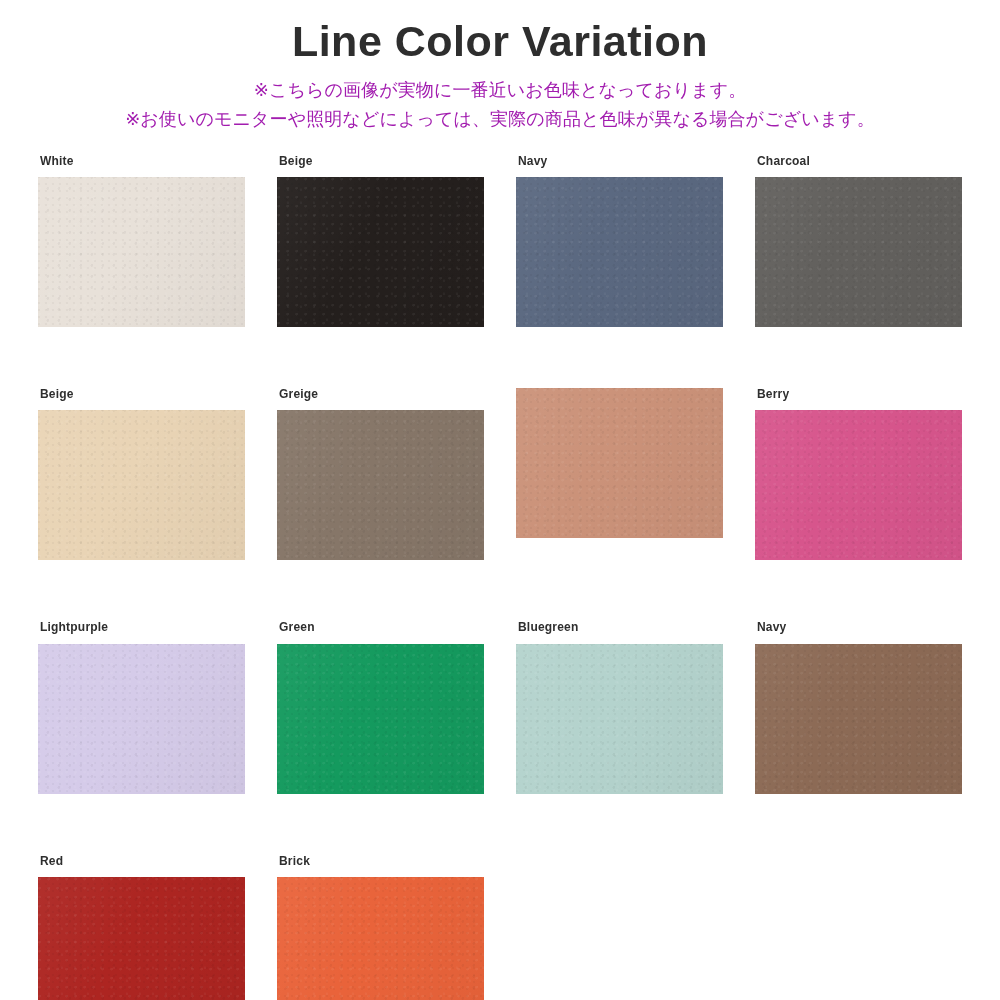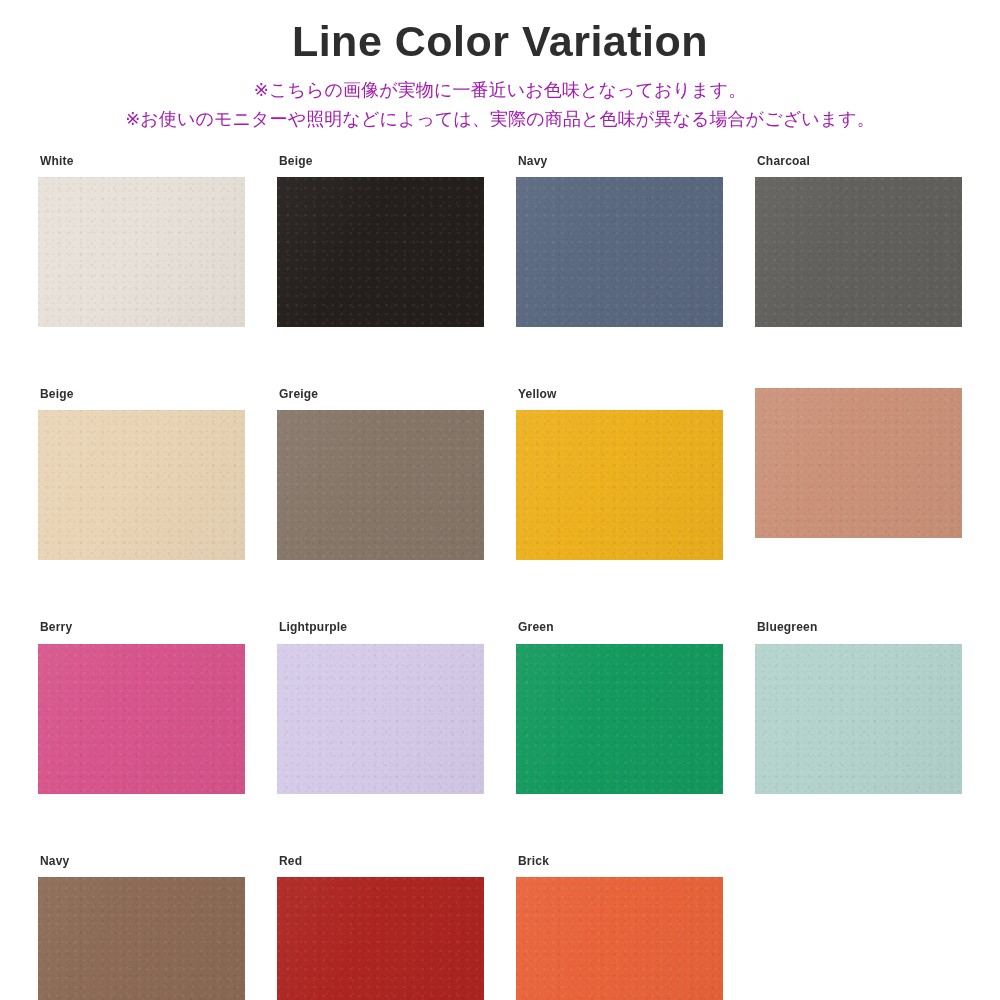--- a/index.html
+++ b/index.html
@@ -134,24 +134,20 @@
     <div class="cell">
       <div class="swatch-label">Beige</div>
       <div class="swatch" style="background-color: rgb(233, 212, 181);"></div>
     </div>
 
     <div class="cell">
       <div class="swatch-label">Greige</div>
       <div class="swatch" style="background-color: rgb(134, 118, 104);"></div>
     </div>
 
-    <div class="cell">
-      <div class="swatch-label">Yellow</div>
-      <div class="swatch" style="background-color: rgb(237, 177, 30);"></div>
-    </div>
 
 
     <div class="cell">
       <div class="swatch" style="background-color: rgb(203, 146, 121);"></div>
     </div>
 
     <div class="cell">
       <div class="swatch-label">Berry</div>
       <div class="swatch" style="background-color: rgb(215, 85, 140);"></div>
     </div>

